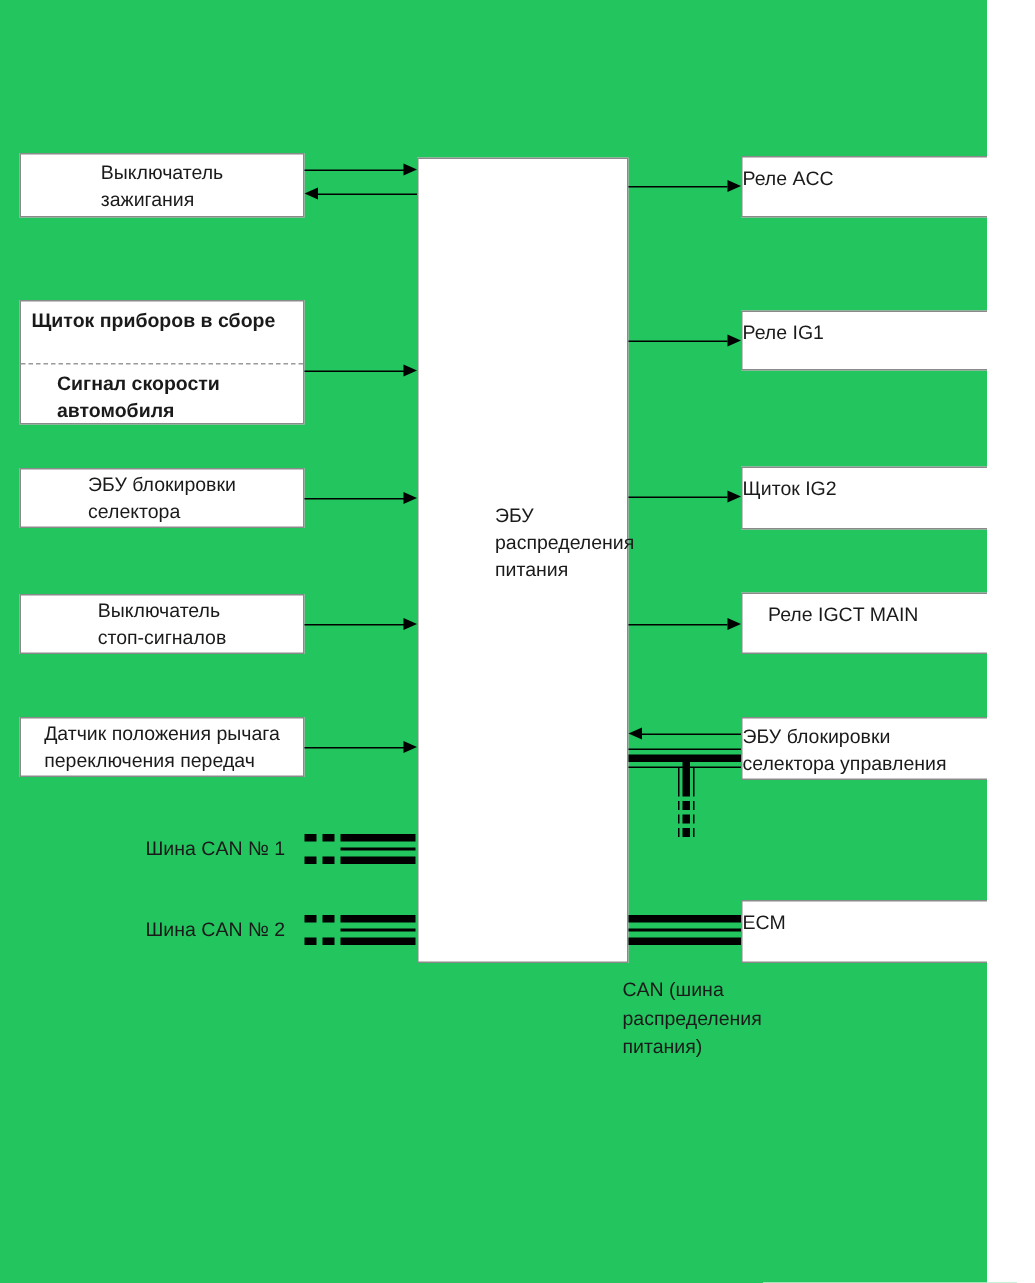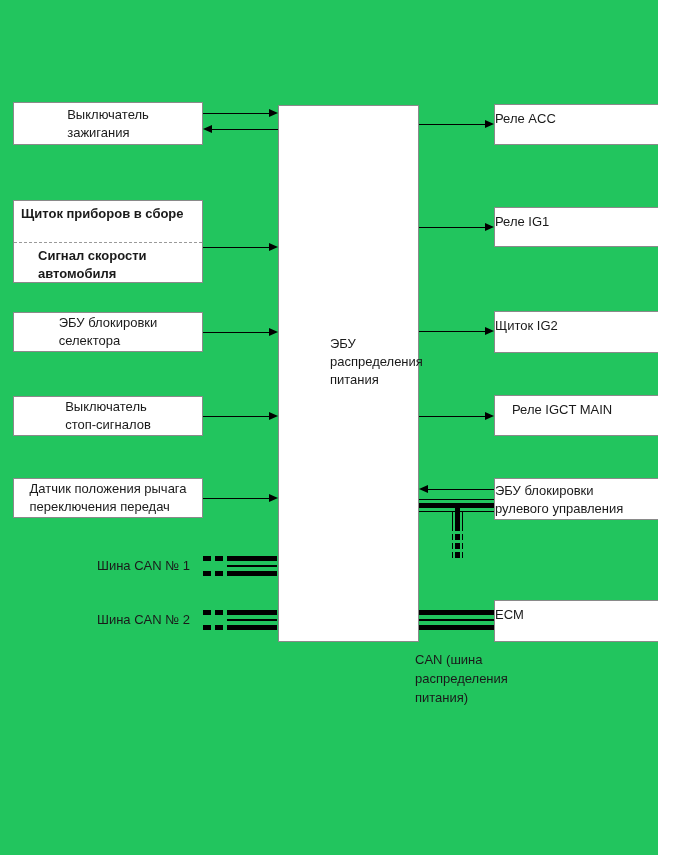--- a/index.html
+++ b/index.html
@@ -87,21 +87,21 @@
   <div class="box rbox" style="left:494px;top:311px;width:175px;height:42px;">
     <span>Щиток IG2</span>
   </div>
 
   <div class="box rbox" style="left:494px;top:395px;width:175px;height:41px;padding-left:17px;">
     <span>Реле IGCT MAIN</span>
   </div>
 
   <div class="box rbox" style="left:494px;top:478px;width:175px;height:42px;padding-top:3px;">
     <div>ЭБУ блокировки</div>
-    <div>рулевого управления</div>
+    <div>селектора управления</div>
   </div>
 
   <div class="box rbox" style="left:494px;top:600px;width:175px;height:42px;">
     <span>ECM</span>
   </div>
 
   <div class="hline" style="left:203px;top:113px;width:67px;"></div>
   <div class="ah-r" style="left:269px;top:109px;"></div>
 
   <div class="hline" style="left:212px;top:129px;width:66px;"></div>

